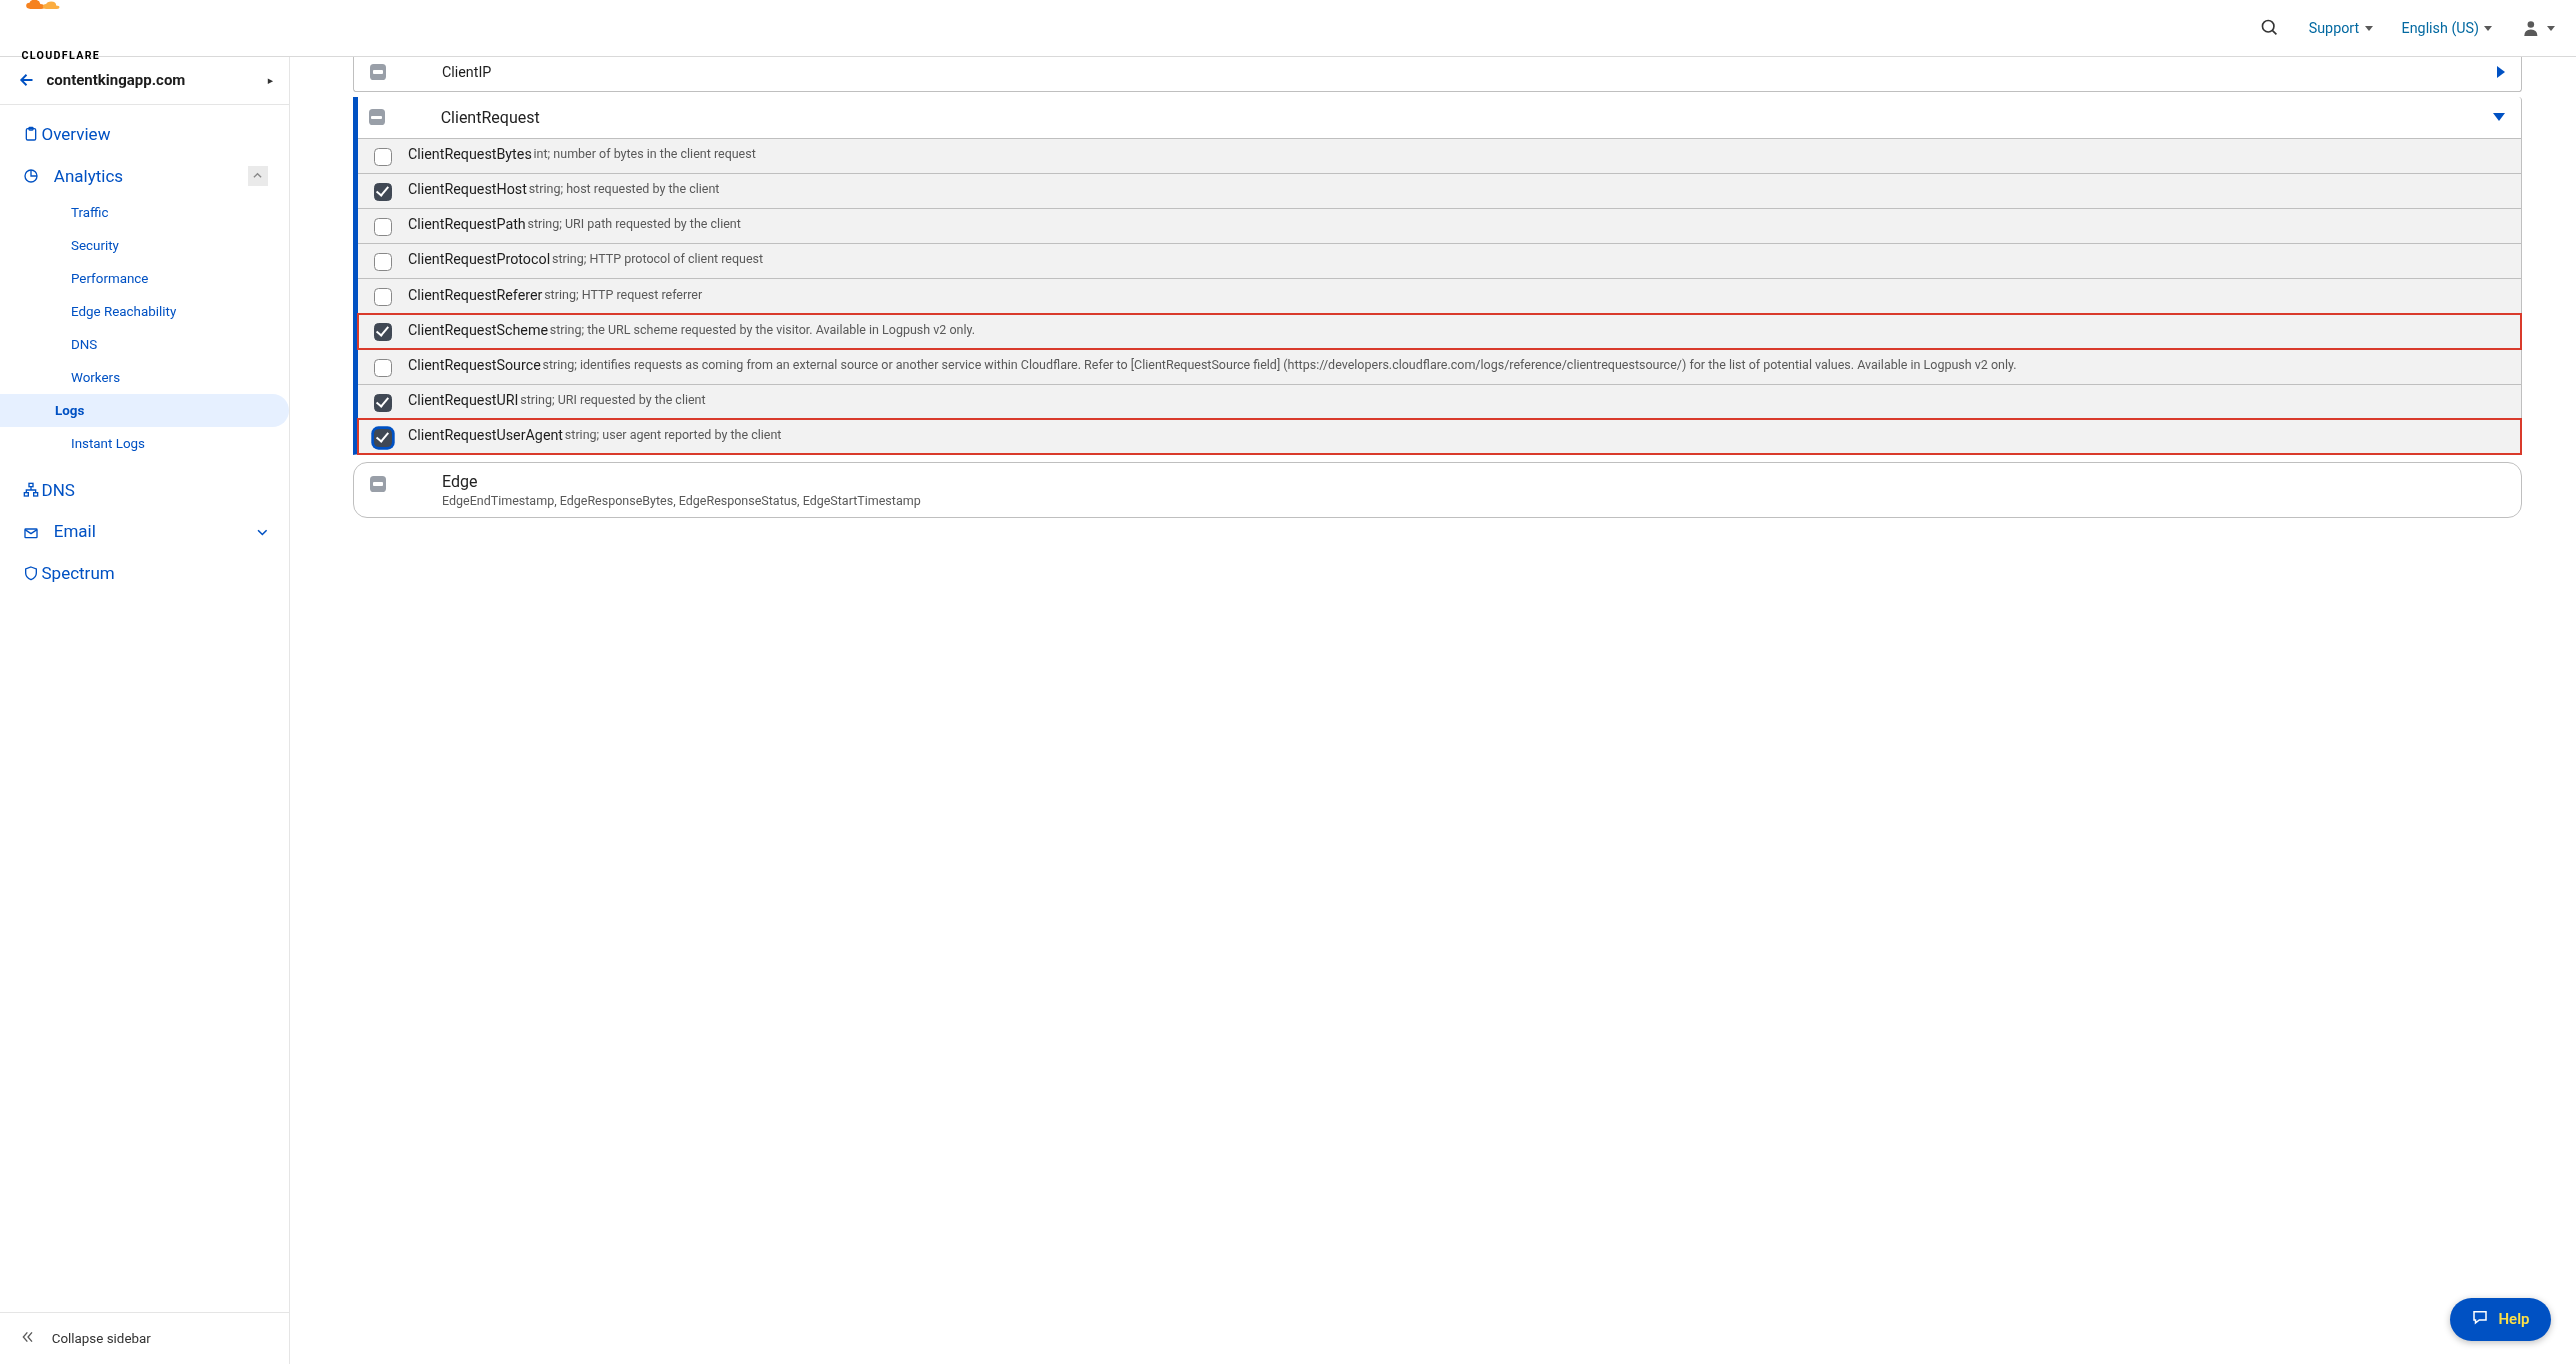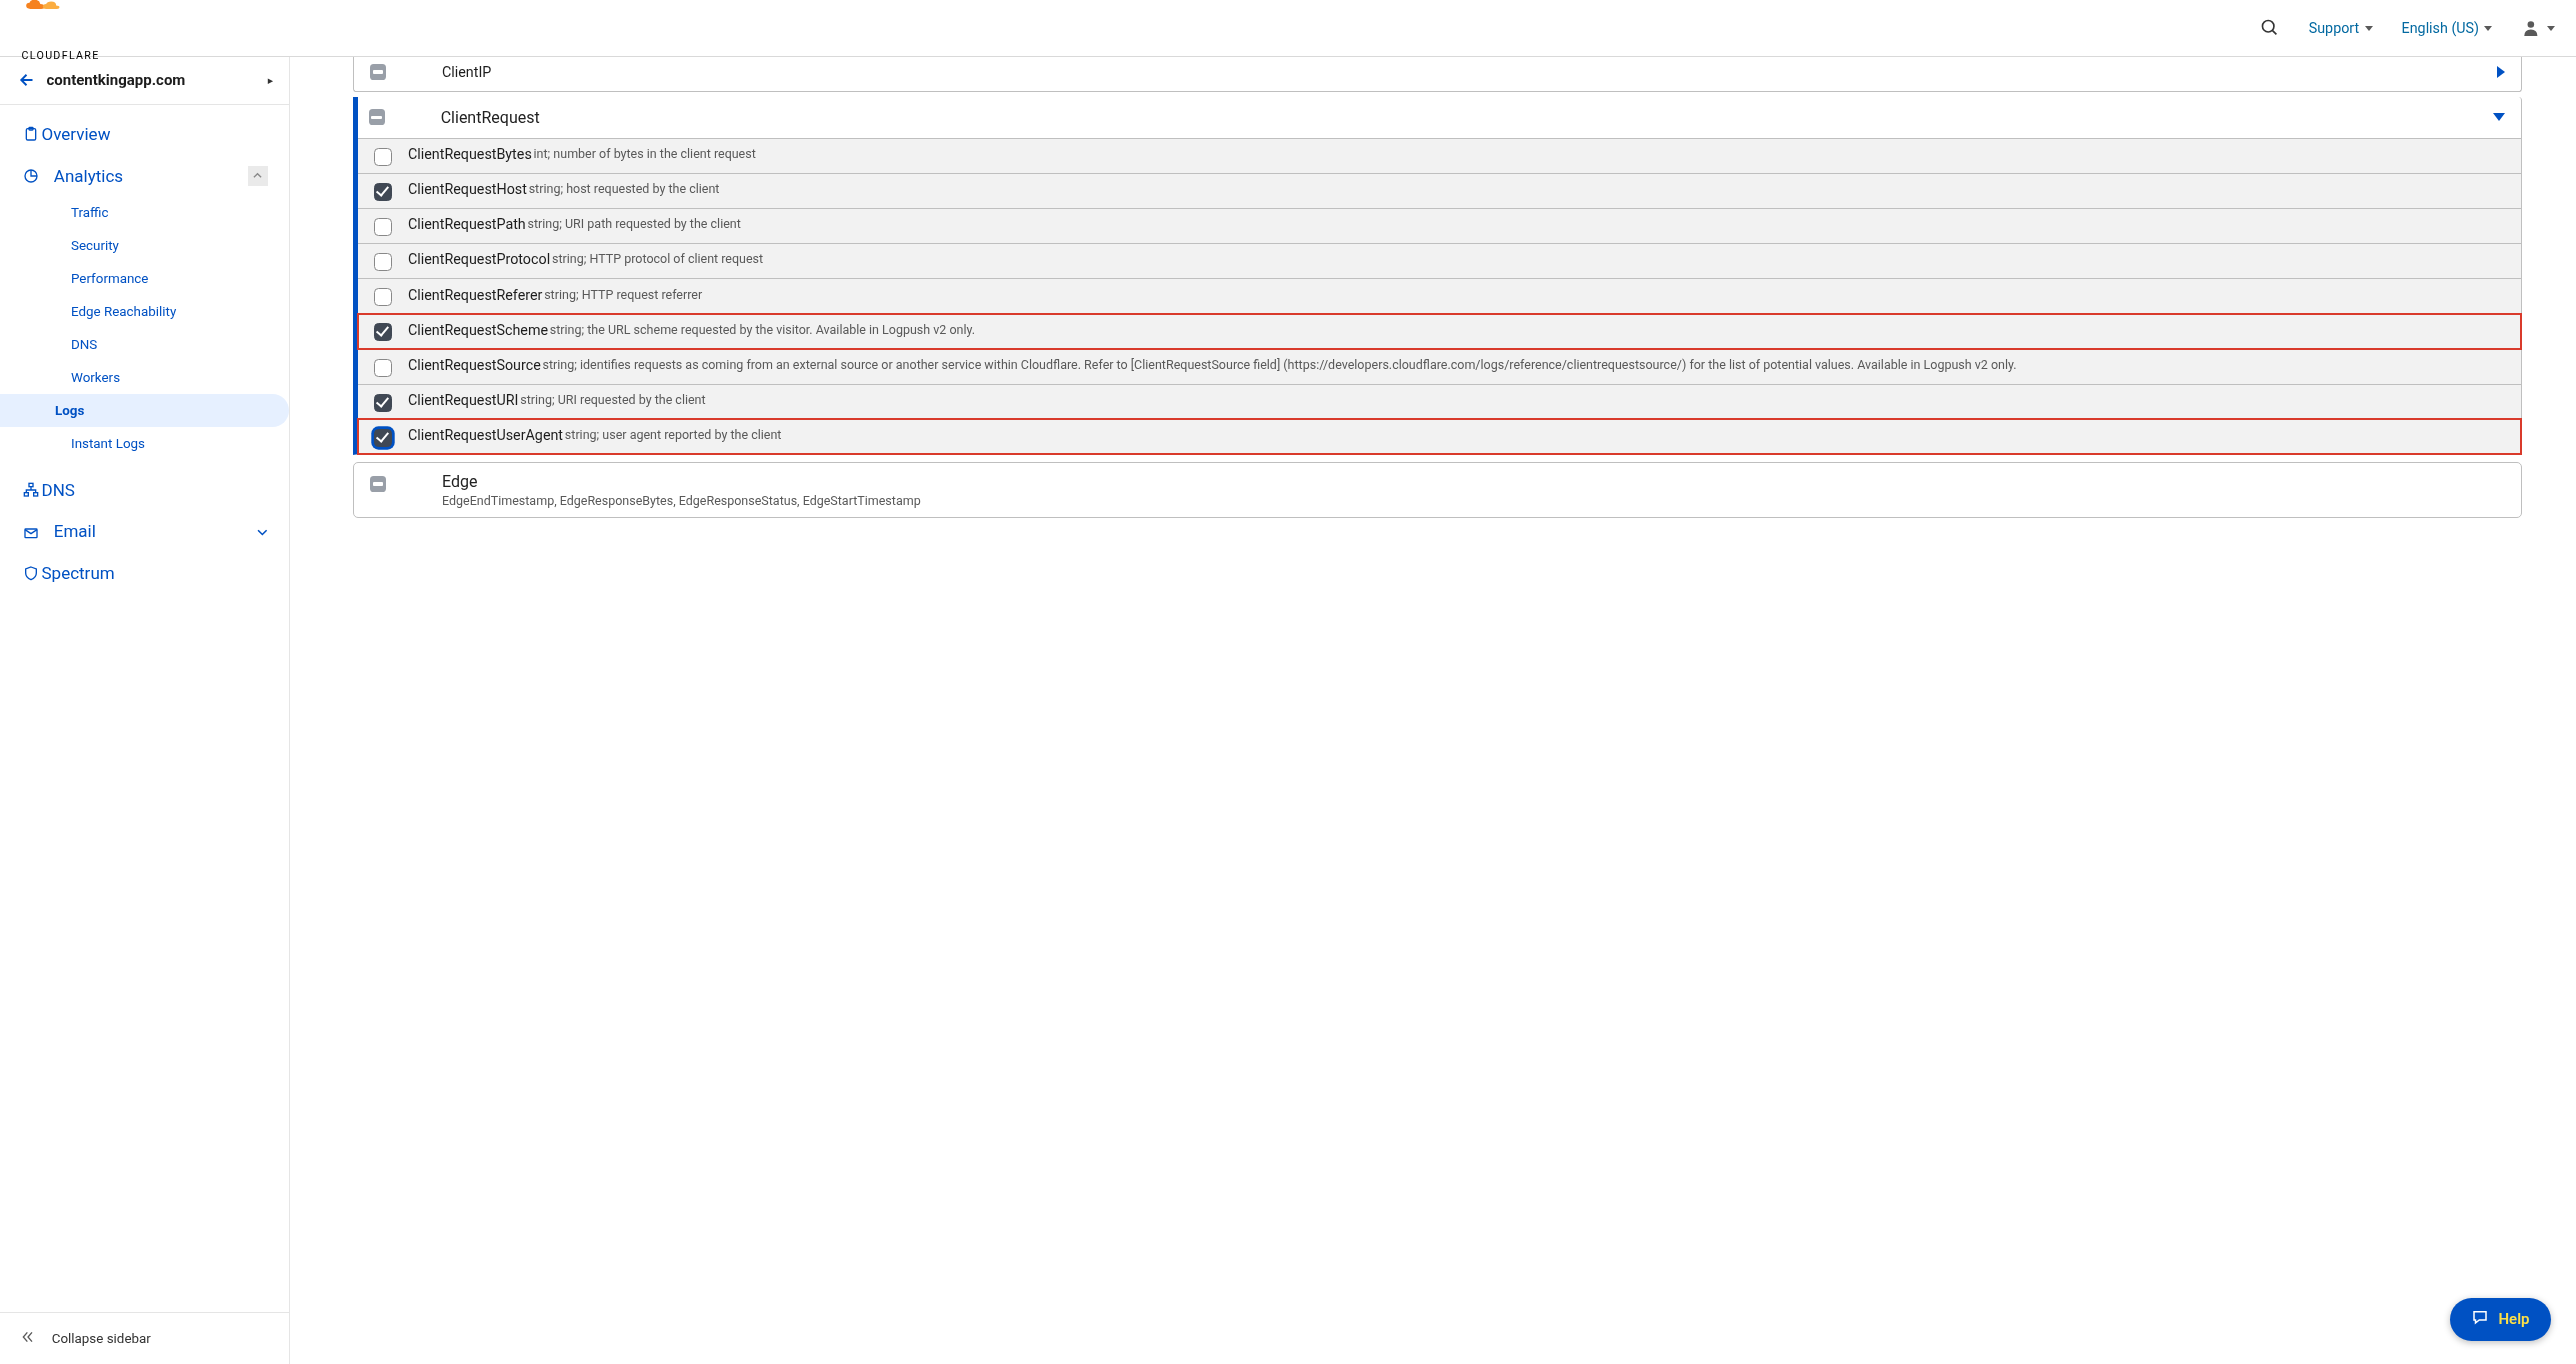--- a/index.html
+++ b/index.html
@@ -3,21 +3,21 @@
 <meta charset="utf-8">
 <style>
 * { box-sizing: border-box; margin: 0; padding: 0; }
 body { font-family: -apple-system, BlinkMacSystemFont, "Segoe UI", Roboto, sans-serif; color: #1d1d1d; background: #fff; overflow: hidden; }
 .app { display: flex; flex-direction: column; height: 100vh; width: 100vw; }
 
 
 .header { display: flex; align-items: center; justify-content: space-between; height: 57px; padding: 0 21.5px; border-bottom: 0.9px solid #d9d9d9; }
 .logo { display: flex; flex-direction: column; align-items: flex-start; }
 .logo-cloud { width: 50px; height: 21.5px; }
-.logo-text { font-size: 10.7px; font-weight: 400; letter-spacing: 1.3px; color: #000; margin-top: 33px; }
+.logo-text { font-size: 10.7px; font-weight: 700; letter-spacing: 1.3px; color: #000; margin-top: 33px; }
 .header-right { display: flex; align-items: center; gap: 29px; }
 .hdr-item { display: flex; align-items: center; gap: 5.4px; font-size: 14.3px; color: #0369a1; cursor: pointer; }
 .caret-down { width: 0; height: 0; border-left: 4.5px solid transparent; border-right: 4.5px solid transparent; border-top: 5.4px solid #595959; }
 .search-ico svg, .user-ico svg { display:block; }
 
 
 .body { display: flex; flex: 1; min-height: 0; }
 
 
 .sidebar { width: 290px; border-right: 0.9px solid #e5e5e5; display: flex; flex-direction: column; }
@@ -29,21 +29,21 @@
 .nav-item { display: flex; align-items: center; gap: 2px; padding: 10.7px 21.5px; font-size: 17px; color: #0051c3; cursor: pointer; }
 .nav-item .icn { width: 18px; display:flex; justify-content:center; }
 .nav-item.expandable { justify-content: space-between; }
 .nav-item .exp-box { width: 19.7px; height: 19.7px; background:#eaeaea; display:flex; align-items:center; justify-content:center; }
 .nav-sub { padding-left: 71px; font-size: 13.4px; color:#0051c3; padding-top:9px; padding-bottom:9px; cursor:pointer; }
 .nav-sub.active { background: #e6f0ff; border-radius: 0 19.7px 19.7px 0; margin-right: 0; font-weight:700; color:#0051c3; padding-left:55px; }
 .collapse-row { display:flex; align-items:center; gap:16px; padding:16px 19.7px; border-top:0.9px solid #e5e5e5; font-size:13.4px; color:#333; cursor:pointer; }
 
 
 .main { flex:1; overflow:auto; background:#fff; padding: 0 54px 36px 63px; position:relative; }
-.group { border:0.9px solid #bfbfbf; border-radius:5px; margin-bottom:7.2px; background:#fff; }
+.group { border:0.9px solid #bfbfbf; border-radius:14px; margin-bottom:7.2px; background:#fff; }
 .group-head { display:flex; align-items:center; gap:27px; padding:9px 16px; cursor:pointer; }
 .group-head .tri { margin-left:auto; color:#0051c3; }
 .group-head .ttl { font-size:16px; color:#222; }
 .group-head .sub { font-size:12.5px; color:#595959; }
 .indet-box, .empty-box { width:16px; height:16px; border-radius:3.6px; }
 .indet-box { background:#999fa8; position:relative; }
 .indet-box::after { content:""; position:absolute; left:2.7px; right:2.7px; top:6.3px; height:3.6px; background:#fff; border-radius:0.9px; }
 
 .expanded { border-left:5.4px solid #0051c3; border-radius:0 3.6px 3.6px 0; border-top:none; }
 .expanded .group-head { padding:10.7px 16px 10.7px 10.7px; }

